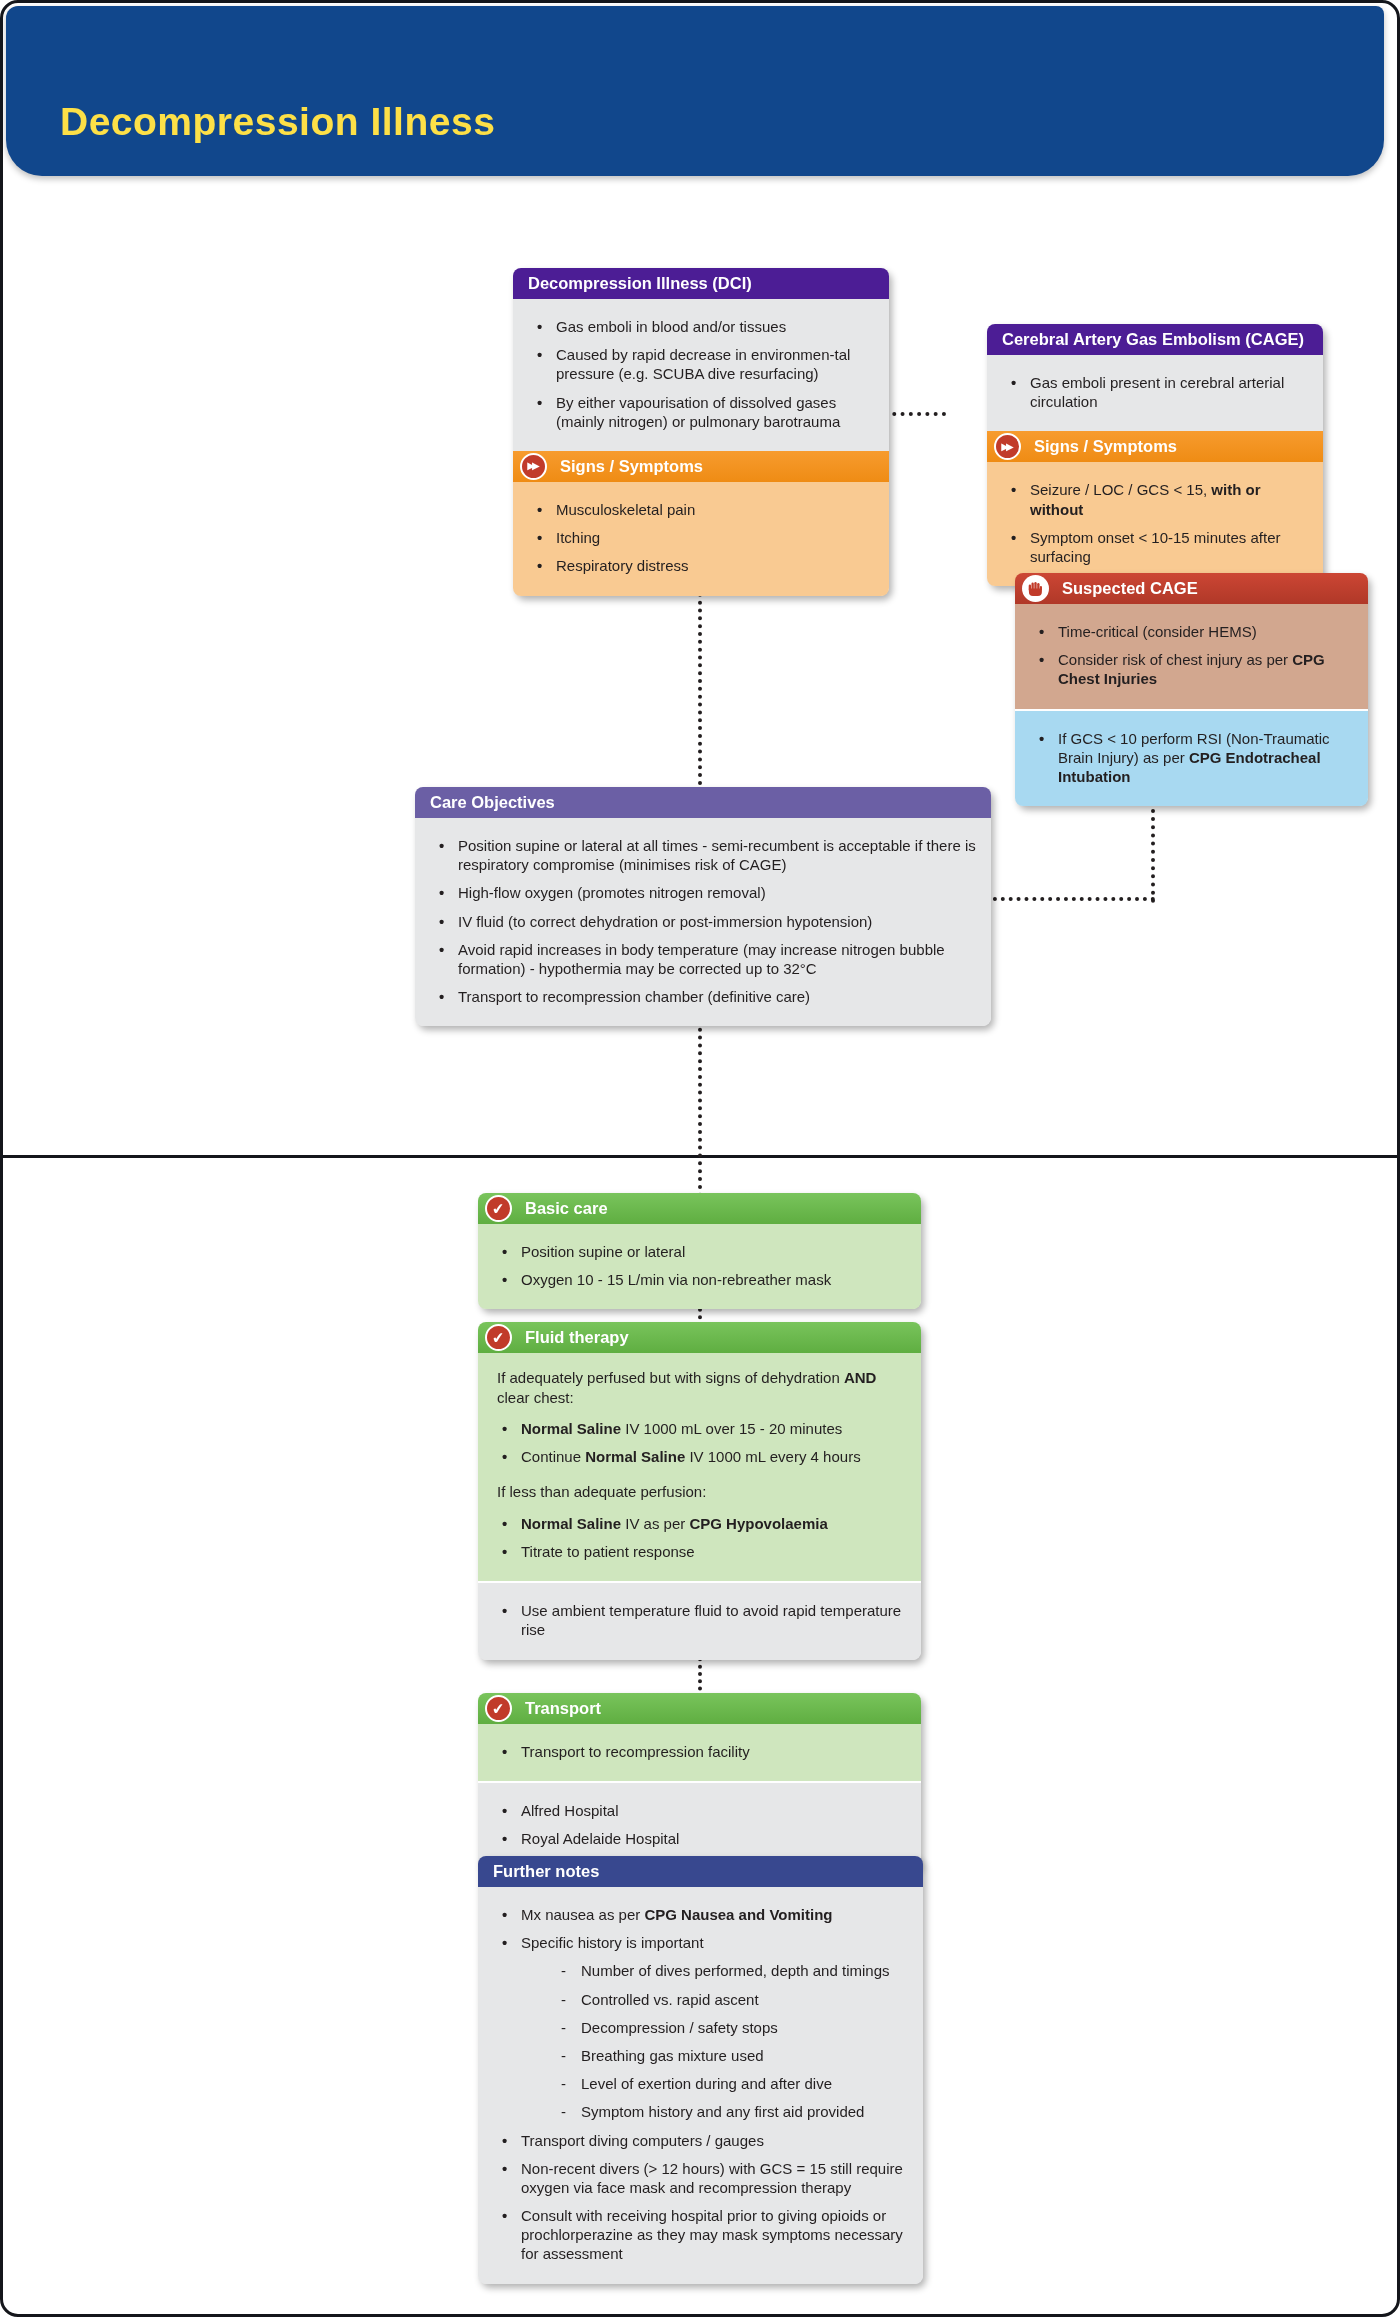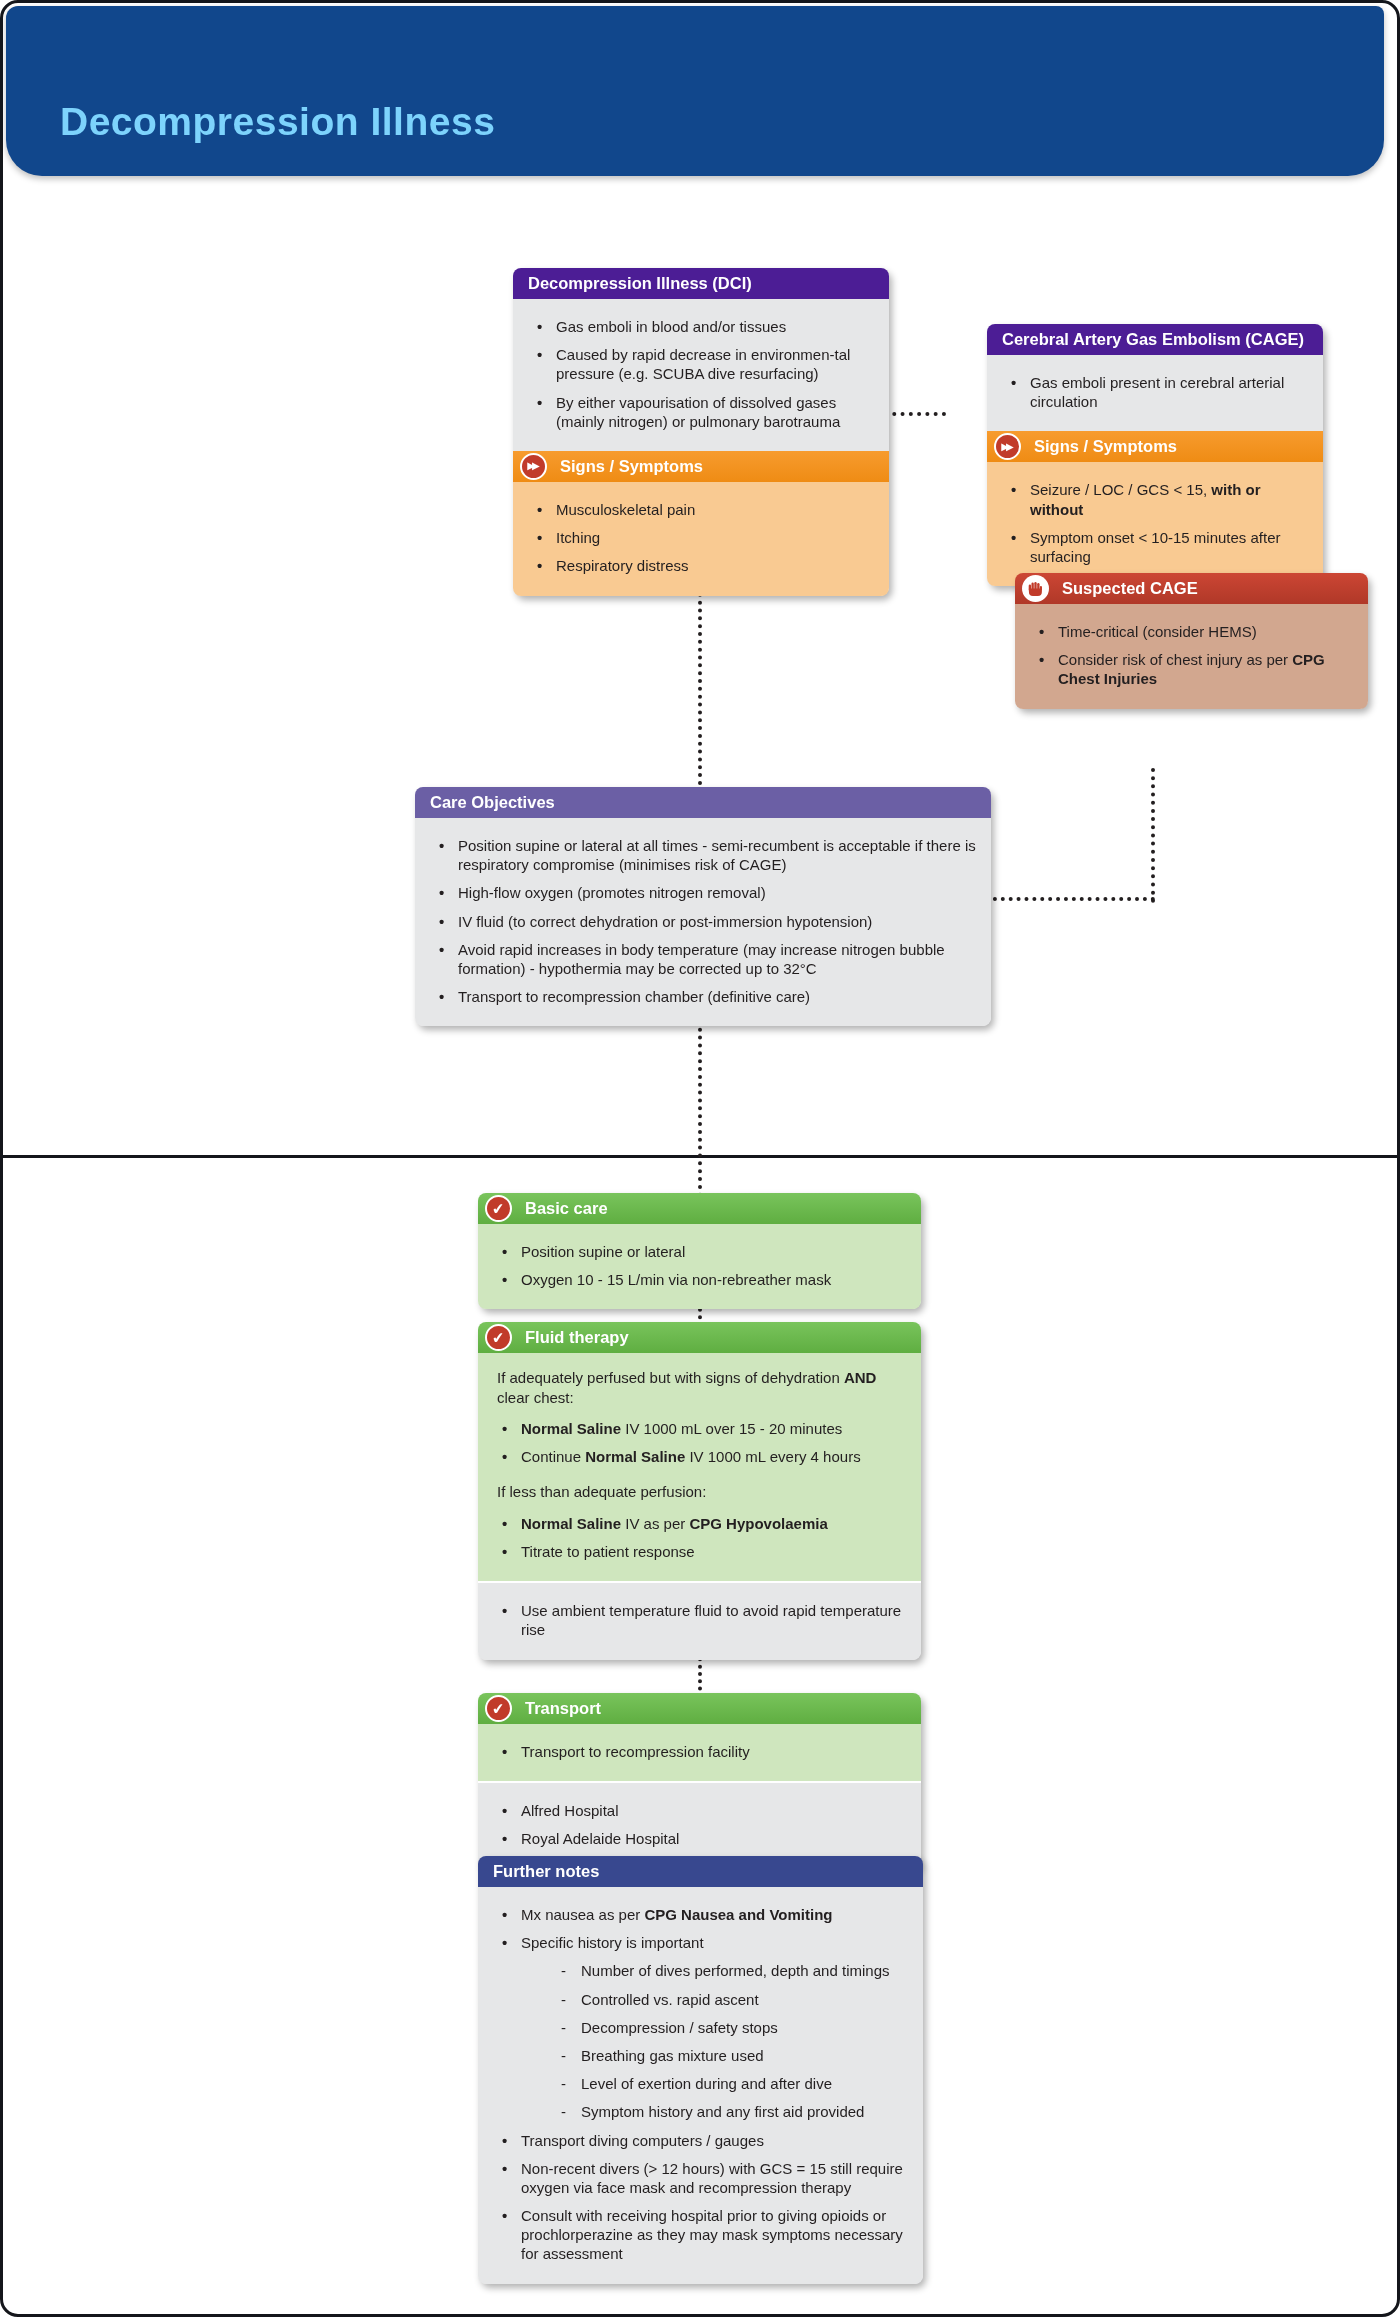--- a/index.html
+++ b/index.html
@@ -3,21 +3,21 @@
 <meta charset="utf-8">
 <style>
   html,body{margin:0;padding:0;background:#ffffff;}
   body{font-family:"Liberation Sans","DejaVu Sans",sans-serif;color:#231F20;}
   .page{position:relative;width:1400px;height:2317px;background:#fff;border:3px solid #14161B;
         border-radius:18px;box-sizing:border-box;overflow:hidden;}
   
   .band{position:absolute;top:3px;left:3px;width:1378px;height:170px;background:#11478C;
         border-radius:12px 8px 36px 36px;box-shadow:0 3px 6px rgba(0,0,0,.25);}
   .band h1{position:absolute;left:54px;top:94px;margin:0;font-size:39px;font-weight:bold;
-           color:#7dd3fc;letter-spacing:.5px;}
+           color:#fde047;letter-spacing:.5px;}
   
   .divider{position:absolute;left:0;width:1394px;top:1152px;height:3px;background:#14161B;}
   
   .dot{position:absolute;z-index:1;}
   .dot-v{width:0;border-left:4px dotted #231F20;}
   .dot-h{height:0;border-top:4px dotted #231F20;}
   
   .box{position:absolute;z-index:2;border-radius:9px;box-shadow:3px 4px 7px rgba(0,0,0,.30);}
   .box > *:first-child{border-radius:8px 8px 0 0;}
   .box > *:last-child{border-radius:0 0 8px 8px;}
@@ -140,20 +140,25 @@
         </svg>
       </span>
       <span>Suspected CAGE</span>
     </div>
     <div class="sec sec-salmon">
       <ul class="bullets">
           <li><span>Time-critical (consider HEMS)</span></li>
           <li><span>Consider risk of chest injury as per </span><span class="b">CPG Chest Injuries</span></li>
         </ul>
     </div>
+    <div class="sec sec-lblue">
+      <ul class="bullets">
+          <li><span>If GCS &lt; 10 perform RSI (Non-Traumatic Brain Injury) as per </span><span class="b">CPG Endotracheal Intubation</span></li>
+        </ul>
+    </div>
   </section>
 
   <section class="box" style="left:412px;top:784px;width:576px;">
     <div class="hd hd-purple hd-plain">
       <span>Care Objectives</span>
     </div>
     <div class="sec sec-gray">
       <ul class="bullets">
           <li><span>Position supine or lateral at all times - semi-recumbent is acceptable if there is respiratory compromise (minimises risk of CAGE)</span></li>
           <li><span>High-flow oxygen (promotes nitrogen removal)</span></li>

